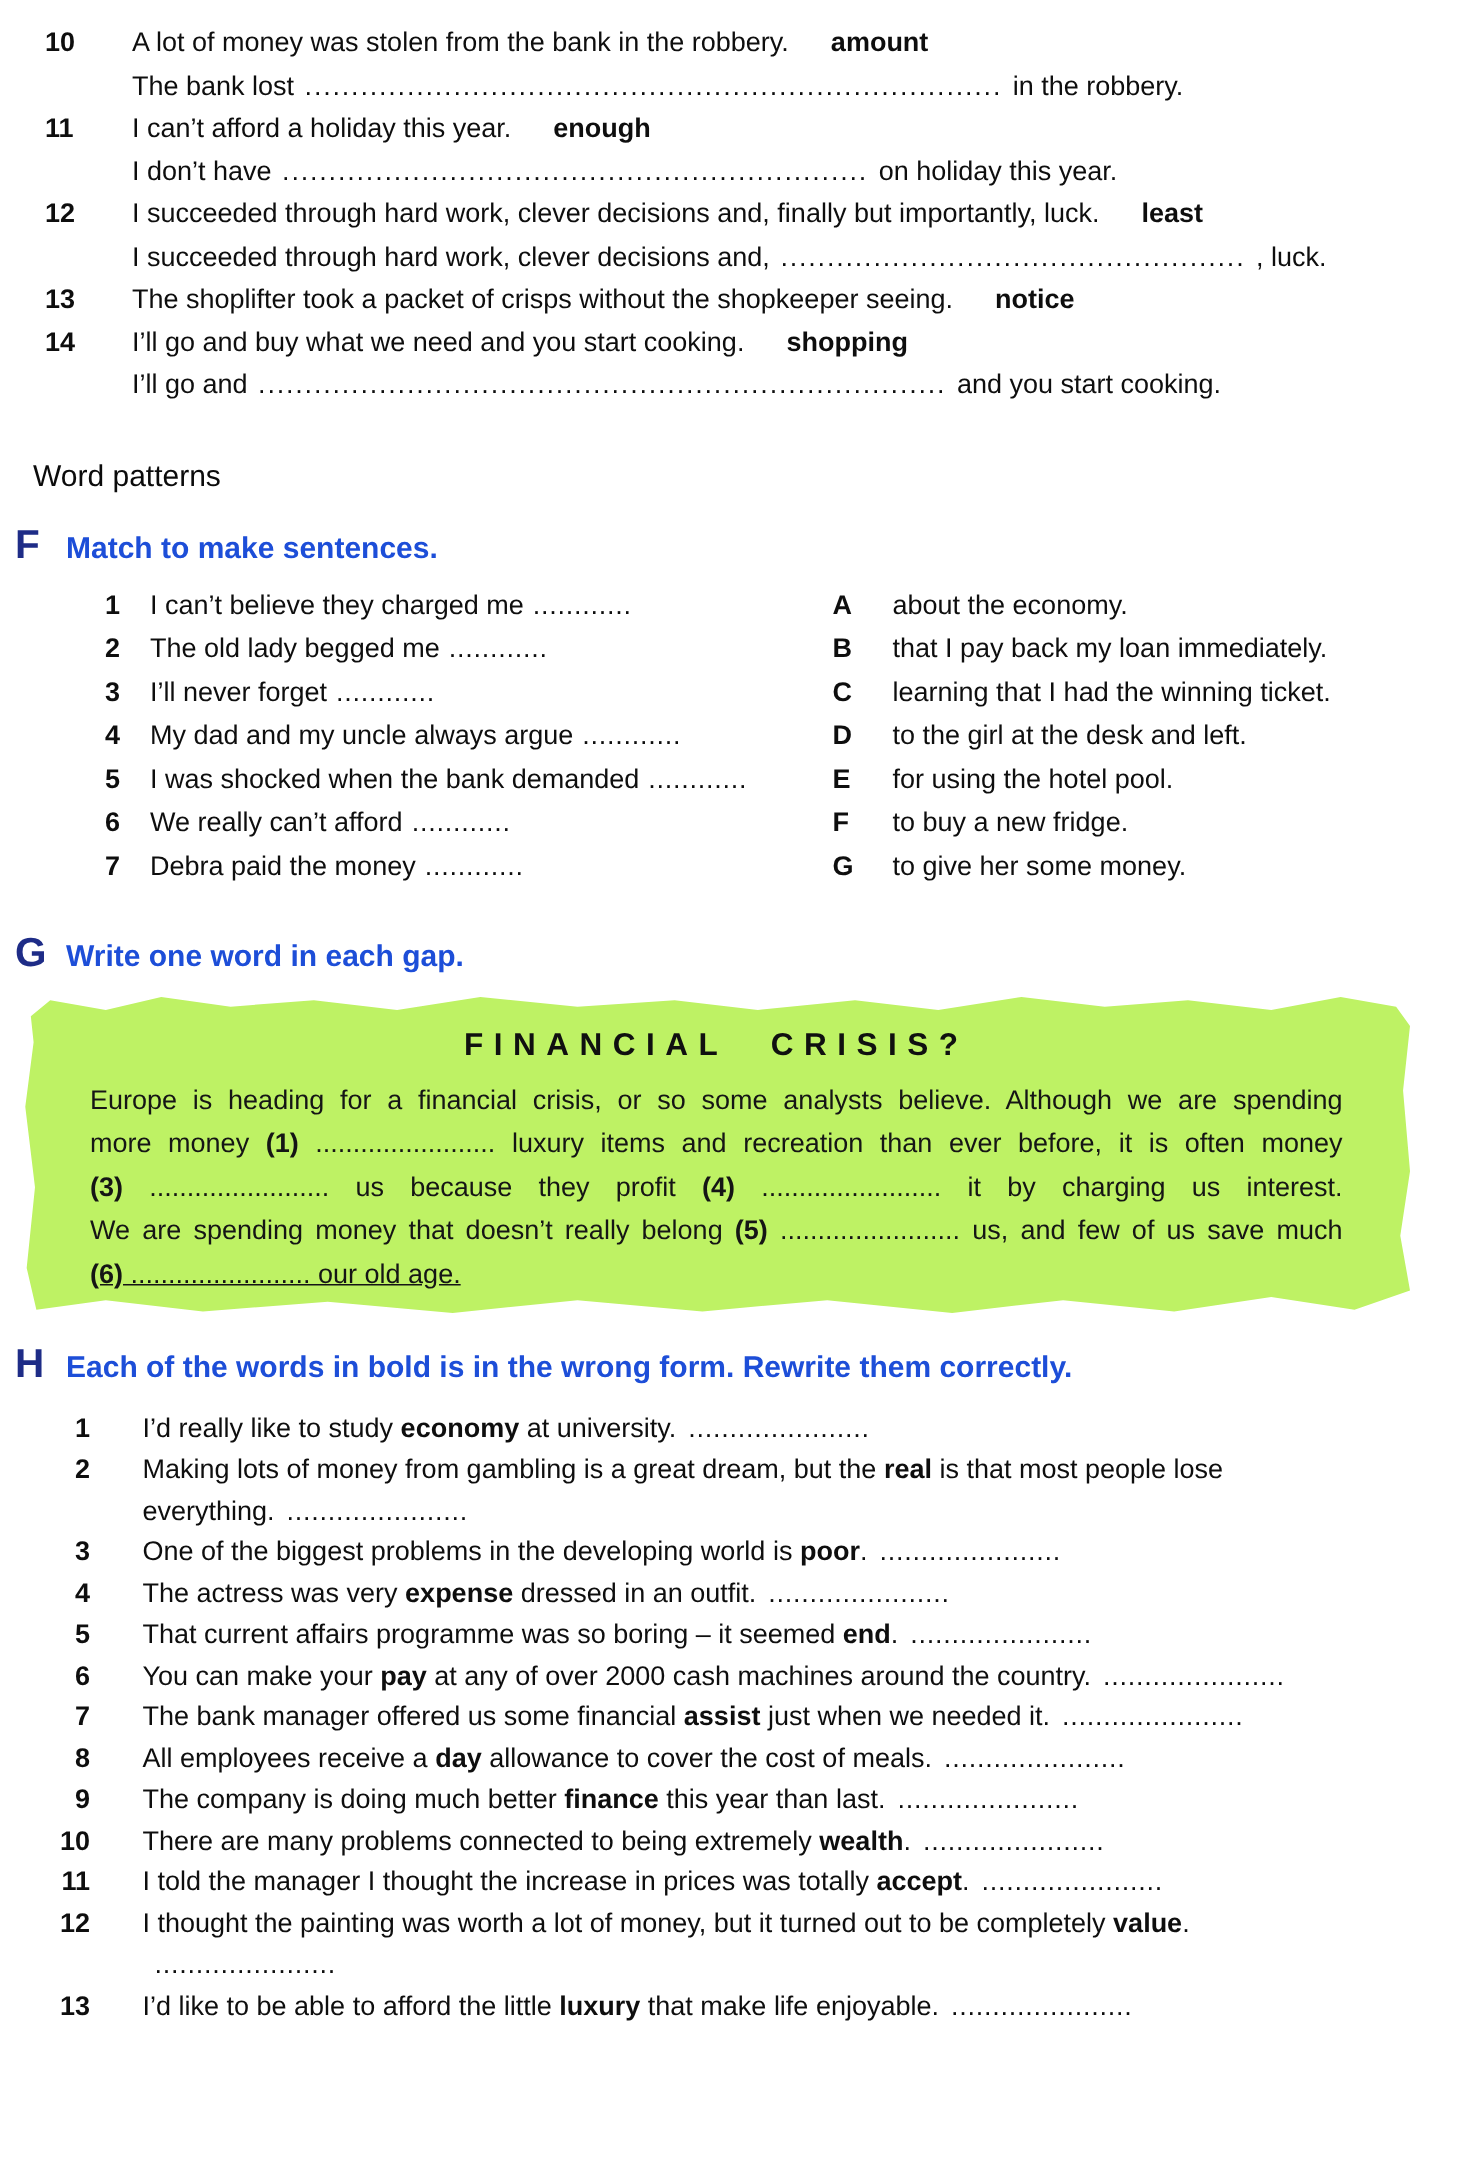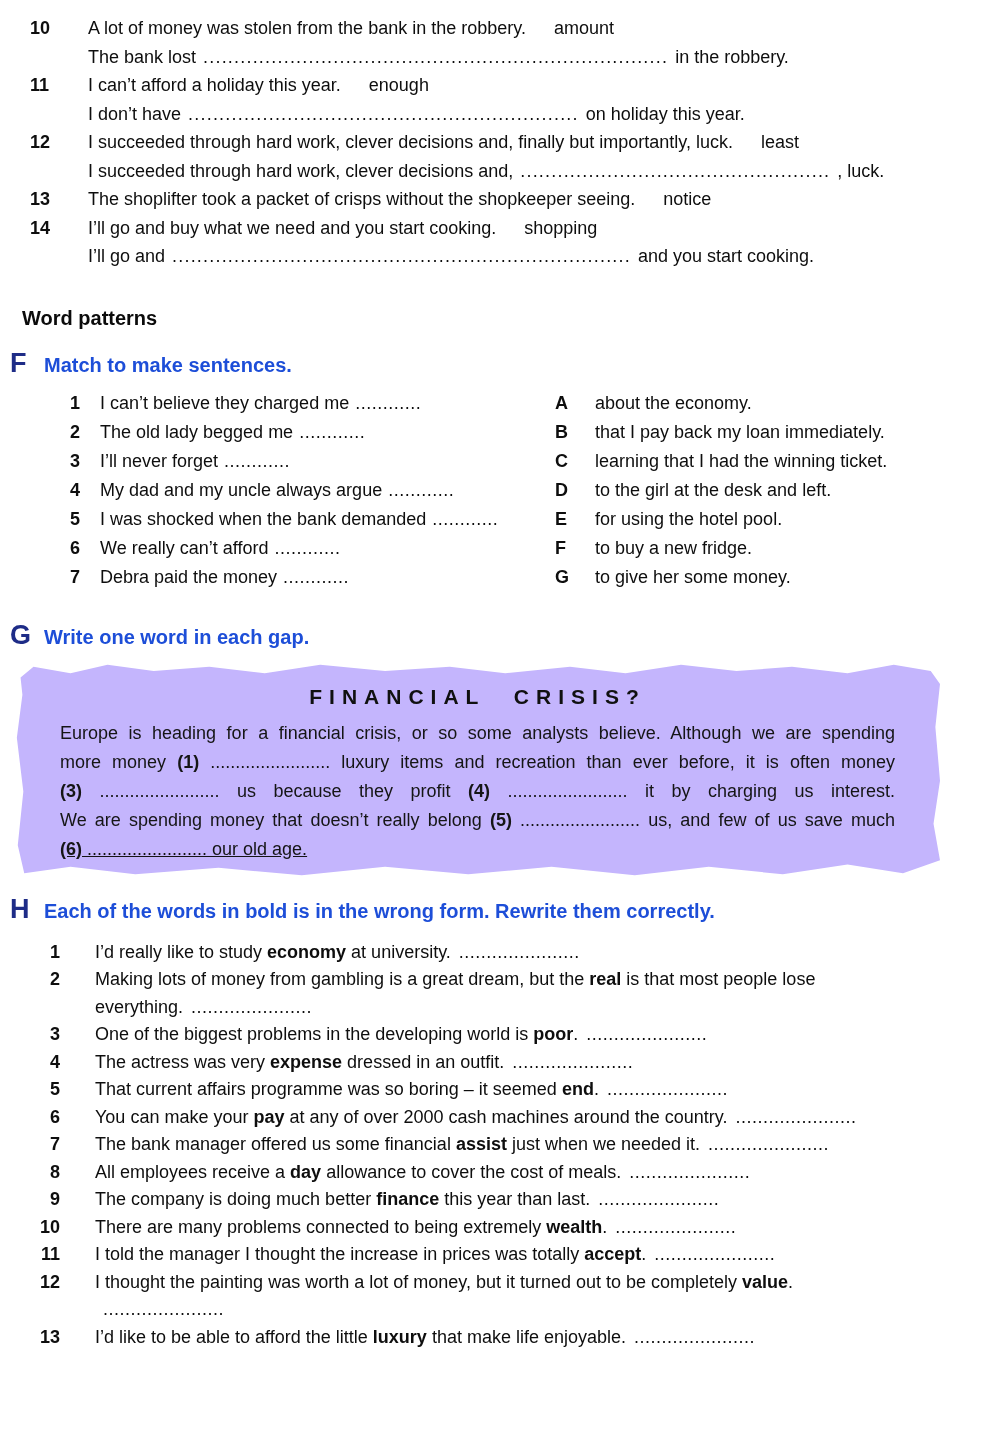--- a/index.html
+++ b/index.html
@@ -8,43 +8,43 @@
     font-family:"Liberation Sans", sans-serif;
     color:#0e0e0e;
     -webkit-font-smoothing:antialiased;
   }
   .page { box-sizing:border-box; padding:14px 30px 0 30px; }
 
   
   .t-item { display:grid; grid-template-columns:26px 1fr; column-gap:32px; }
   .t-num  { font-weight:bold; font-size:18px; line-height:28.5px; }
   .t-line { font-size:18px; line-height:28.5px; white-space:nowrap; }
-  .keyword { font-weight:normal; margin-left:28px;text-align:right; }
+  .keyword { font-weight:bold; margin-left:28px;text-align:right; }
   .dots { letter-spacing:1.2px; margin:0 7px; }
 
   
-  .big-heading { font-size:20px; font-weight:bold; margin:36px 0 0 -8px; color:#0b0b0b; }
+  .big-heading { font-size:20px; font-weight:normal; margin:36px 0 0 -8px; color:#0b0b0b; }
   .sec-row { display:flex; align-items:baseline; margin-left:-20px; }
   .sec-letter { font-size:27px; font-weight:bold; color:#1e2c87; width:34px; flex:0 0 34px; }
   .sec-instr  { font-size:20px; font-weight:bold; color:#1d4ed8; }
 
   
   .match-cols { display:flex; margin:10px 0 0 40px; }
   .match-left { width:485px; flex:0 0 485px; }
   .match-right { flex:1; }
   .m-item { display:grid; grid-template-columns:16px 1fr; column-gap:14px; font-size:18px; line-height:29px; }
   .m-item.r { grid-template-columns:22px 1fr; column-gap:18px; }
   .m-key { font-weight:bold; }
   .mdots { letter-spacing:0.5px; margin-left:6px; }
 
   
   .sec-row.g { margin-top:28px; }
   .clipping {
     box-sizing:border-box; width:925px; margin:12px 0 0 -15px;
-    background:#c4b5fd; padding:22px 45px 14px 45px;
+    background:#bef264; padding:22px 45px 14px 45px;
     clip-path: polygon(0.6% 7%, 2% 2%, 6% 5%, 10% 1%, 15% 4%, 21% 2%, 27% 5%, 33% 1%, 40% 4%, 47% 2%, 53% 5%, 60% 2%, 66% 5%, 72% 1%, 78% 4%, 84% 2%, 90% 5%, 95% 1%, 99% 4%, 100% 10%, 99.5% 30%, 100% 55%, 99.3% 75%, 100% 92%, 96% 98%, 90% 94%, 83% 98.5%, 75% 95%, 67% 99%, 58% 95%, 49% 98.5%, 40% 95%, 31% 99%, 22% 95.5%, 13% 98.5%, 6% 95%, 1% 98%, 0.3% 85%, 0.9% 60%, 0.2% 35%, 0.8% 15%);
   }
   .clip-title { text-align:center; font-weight:bold; font-size:21px; letter-spacing:7px; word-spacing:16px; margin-bottom:10px; color:#101010; }
   .clip-line { font-size:18px; line-height:29px; text-align:justify; text-align-last:justify; color:#151515; }
   .clip-line.left { text-align:right; text-align-last:left;text-decoration:underline; }
   .cb { font-weight:bold; }
 
   
   .sec-row.h { margin-top:16px; }
   .wf-list { margin-top:14px; }

